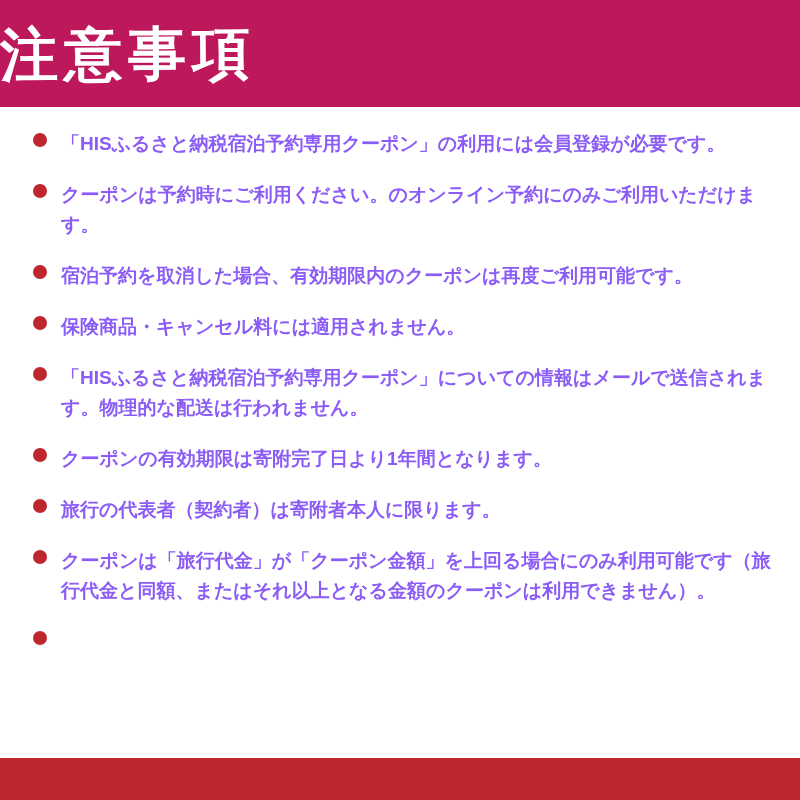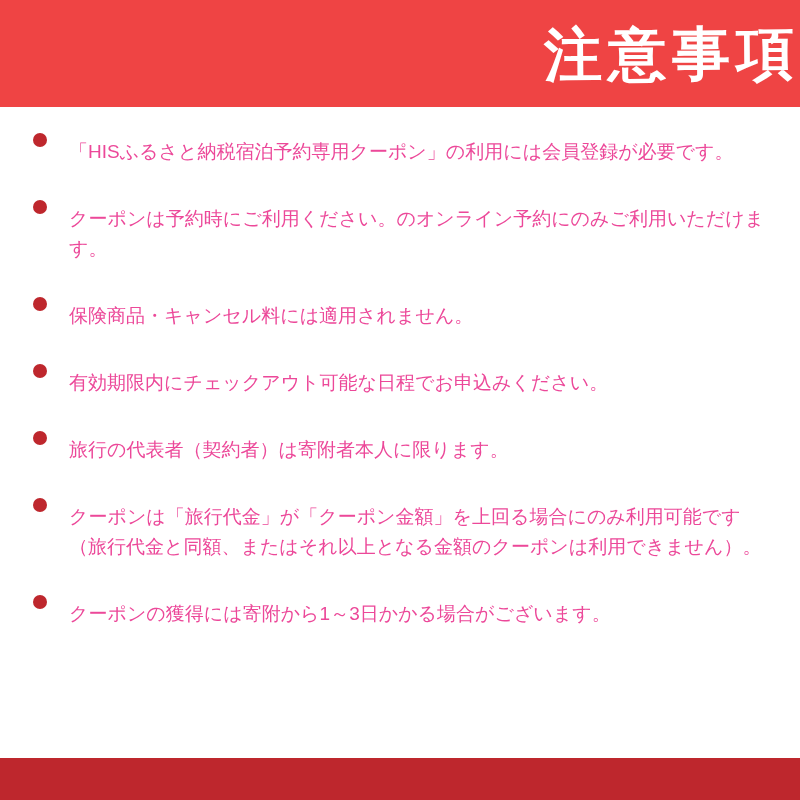--- a/index.html
+++ b/index.html
@@ -16,24 +16,24 @@
   }
   .page {
     width: 800px;
     height: 800px;
     display: flex;
     flex-direction: column;
     background: #ffffff;
   }
   .header-bar {
     height: 107px;
-    background: #ef4444;
+    background: #be185d;
     display: flex;
     align-items: center;
-    justify-content: flex-end;
+    justify-content: flex-start;
     flex: 0 0 auto;
   }
   .header-title {
     margin: 0;
     color: #ffffff;
     font-size: 58px;
     font-weight: 900;
     letter-spacing: 6px;
     line-height: 1;
     transform: rotate(-0.5deg);
@@ -52,26 +52,26 @@
   .bullet {
     flex: 0 0 auto;
     width: 14px;
     height: 14px;
     border-radius: 50%;
     background: #be272d;
     margin-top: 8px;
     margin-right: 10px;
   }
   .note-text {
-    margin: 12px;
+    margin: 4px;
     font-size: 19px;
     line-height: 30px;
-    color: #ec4899;
+    color: #8b5cf6;
     letter-spacing: 0;
-    font-weight: 400;
+    font-weight: 700;
     word-break: break-all;
   }
   .footer-bar {
     height: 42px;
     background: #be272d;
     flex: 0 0 auto;
   }
 </style>
 </head>
 <body>
@@ -89,45 +89,52 @@
       <p class="note-text">「HISふるさと納税宿泊予約専用クーポン」の利用には会員登録が必要です。</p>
     </div>
 
 
     <div class="note-item">
       <span class="bullet"></span>
       <p class="note-text">クーポンは予約時にご利用ください。のオンライン予約にのみご利用いただけます。</p>
     </div>
 
 
+    <div class="note-item">
+      <span class="bullet"></span>
+      <p class="note-text">宿泊予約を取消した場合、有効期限内のクーポンは再度ご利用可能です。</p>
+    </div>
 
     <div class="note-item">
       <span class="bullet"></span>
       <p class="note-text">保険商品・キャンセル料には適用されません。</p>
     </div>
 
-
+    <div class="note-item">
+      <span class="bullet"></span>
+      <p class="note-text">「HISふるさと納税宿泊予約専用クーポン」についての情報はメールで送信されます。物理的な配送は行われません。</p>
+    </div>
 
     <div class="note-item">
       <span class="bullet"></span>
-      <p class="note-text">有効期限内にチェックアウト可能な日程でお申込みください。</p>
+      <p class="note-text">クーポンの有効期限は寄附完了日より1年間となります。</p>
     </div>
+
 
     <div class="note-item">
       <span class="bullet"></span>
       <p class="note-text">旅行の代表者（契約者）は寄附者本人に限ります。</p>
     </div>
 
     <div class="note-item">
       <span class="bullet"></span>
       <p class="note-text">クーポンは「旅行代金」が「クーポン金額」を上回る場合にのみ利用可能です（旅行代金と同額、またはそれ以上となる金額のクーポンは利用できません）。</p>
     </div>
 
     <div class="note-item">
       <span class="bullet"></span>
-      <p class="note-text">クーポンの獲得には寄附から1～3日かかる場合がございます。</p>
     </div>
 
   </div>
 
   <div class="footer-bar"></div>
 
 </div>
 
 </body></html>

